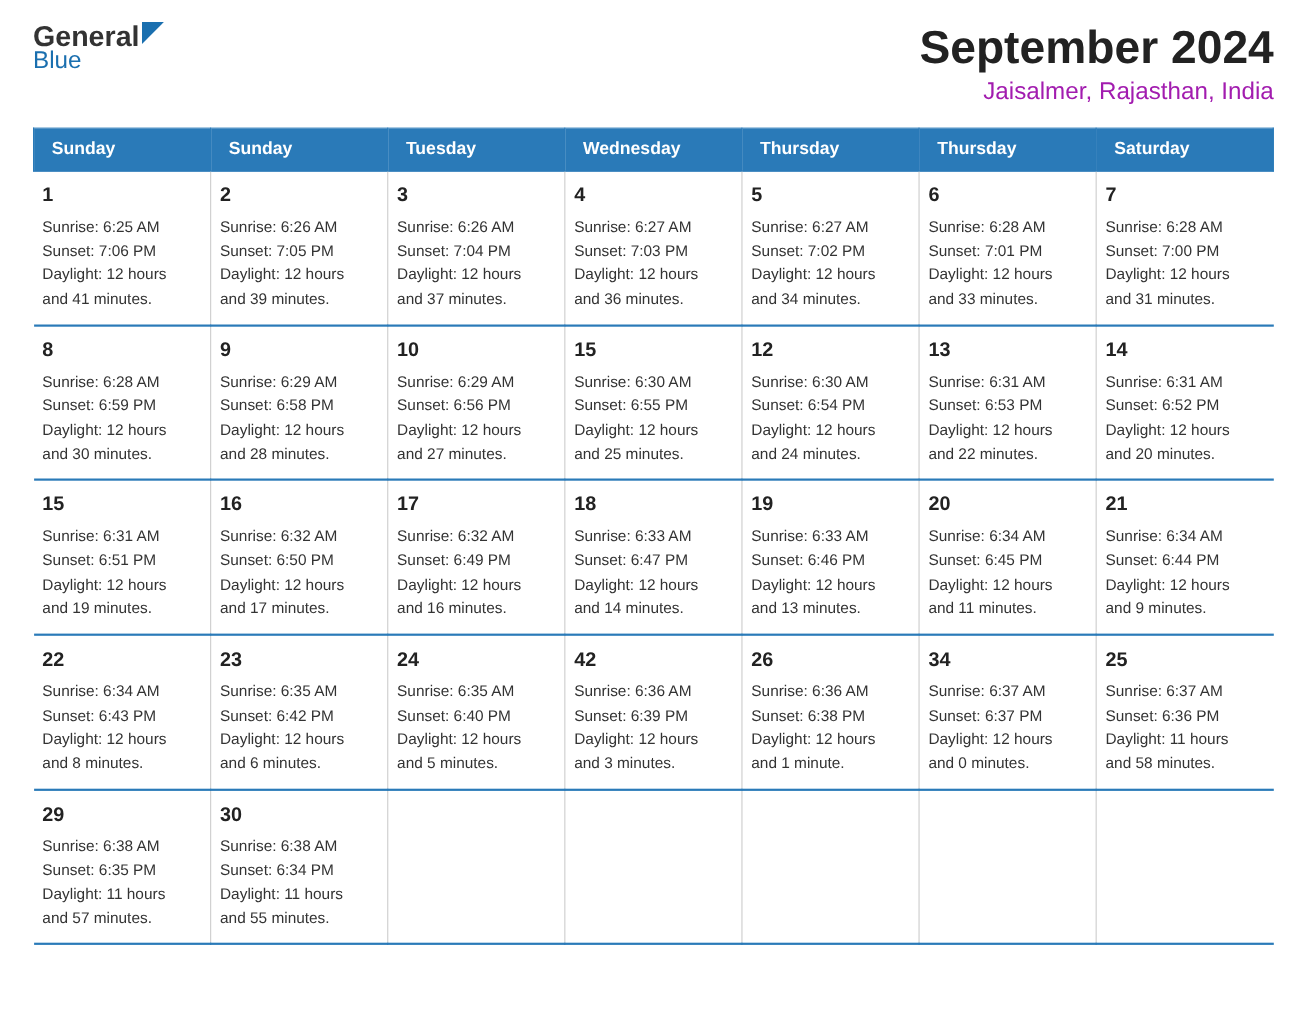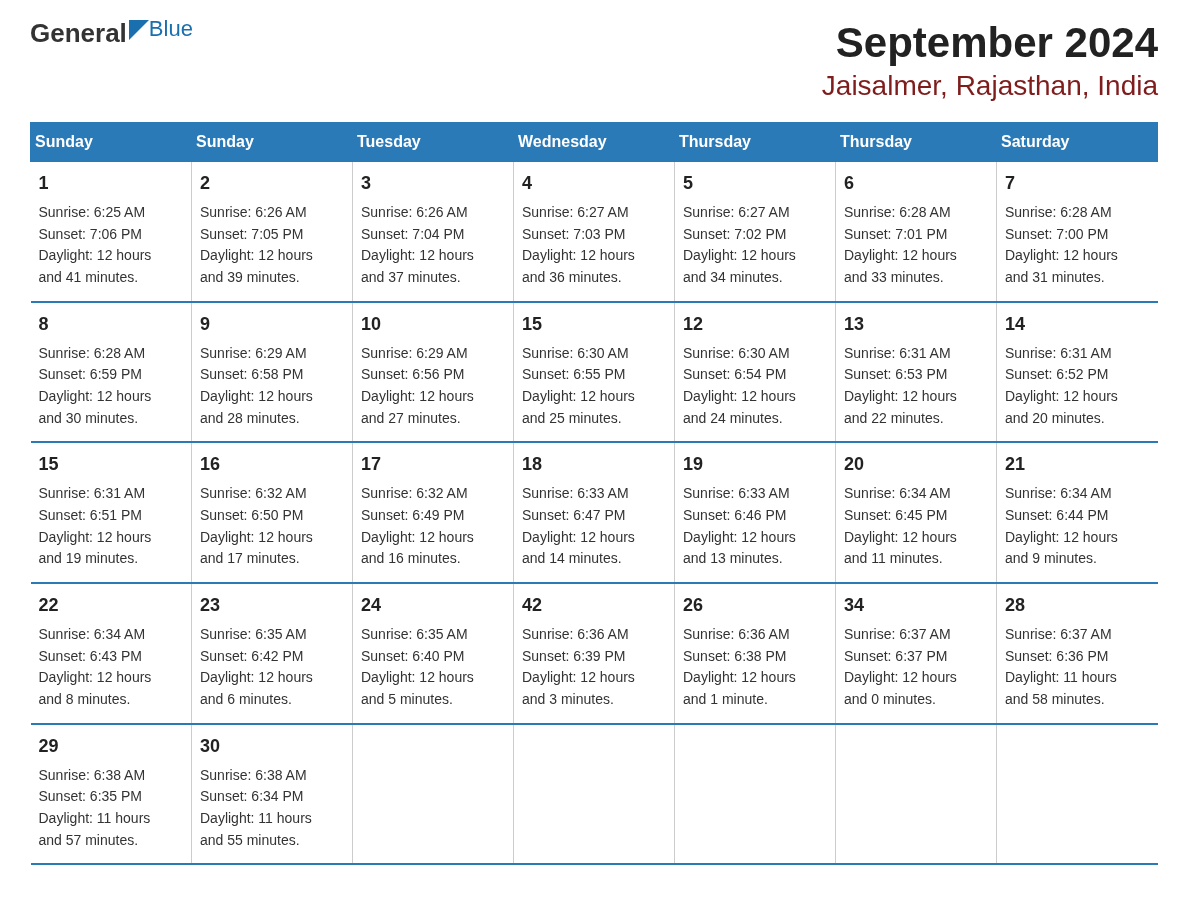--- a/index.html
+++ b/index.html
@@ -11,21 +11,21 @@
       min-height: 918px;
     }
     .header {
       display: flex;
       justify-content: space-between;
       align-items: flex-start;
       margin-bottom: 20px;
     }
     .logo {
       display: flex;
-      flex-direction: row;
+      flex-direction: column;
       align-items: flex-start;
     }
     .logo-text {
       font-size: 26px;
       font-weight: bold;
       color: #333;
       line-height: 1;
     }
     .logo-blue-line {
       color: #1a6faf;
@@ -36,37 +36,37 @@
     .title-area {
       text-align: right;
     }
     .month-title {
       font-size: 42px;
       font-weight: bold;
       color: #222;
       line-height: 1.1;
     }
     .location-title {
-      font-size: 28px;
-      color: #7f1d1d;
+      font-size: 22px;
+      color: #a21caf;
       margin-top: 4px;
     }
     table {
       width: 100%;
       border-collapse: collapse;
       table-layout: fixed;
     }
     thead tr {
       background-color: #2a7ab8;
     }
     thead th {
       color: #fff;
       font-size: 16px;
       font-weight: 600;
-      padding: 10px 4px;
+      padding: 10px 16px;
       text-align: left;
       border: 1px solid #2a7ab8;
     }
     tbody tr {
       border-bottom: 2px solid #2a7ab8;
     }
     tbody td {
       padding: 8px 8px 12px 8px;
       vertical-align: top;
       font-size: 13.5px;
@@ -312,21 +312,21 @@
 and 1 minute.</div>
         </td>
         <td>
           <span class="day-num">34</span>
           <div class="day-info" style="white-space: pre-line;">Sunrise: 6:37 AM
 Sunset: 6:37 PM
 Daylight: 12 hours
 and 0 minutes.</div>
         </td>
         <td>
-          <span class="day-num">28</span>
+          <span class="day-num">25</span>
           <div class="day-info" style="white-space: pre-line;">Sunrise: 6:37 AM
 Sunset: 6:36 PM
 Daylight: 11 hours
 and 58 minutes.</div>
         </td>
       </tr>
       <tr>
         <td>
           <span class="day-num">29</span>
           <div class="day-info" style="white-space: pre-line;">Sunrise: 6:38 AM

